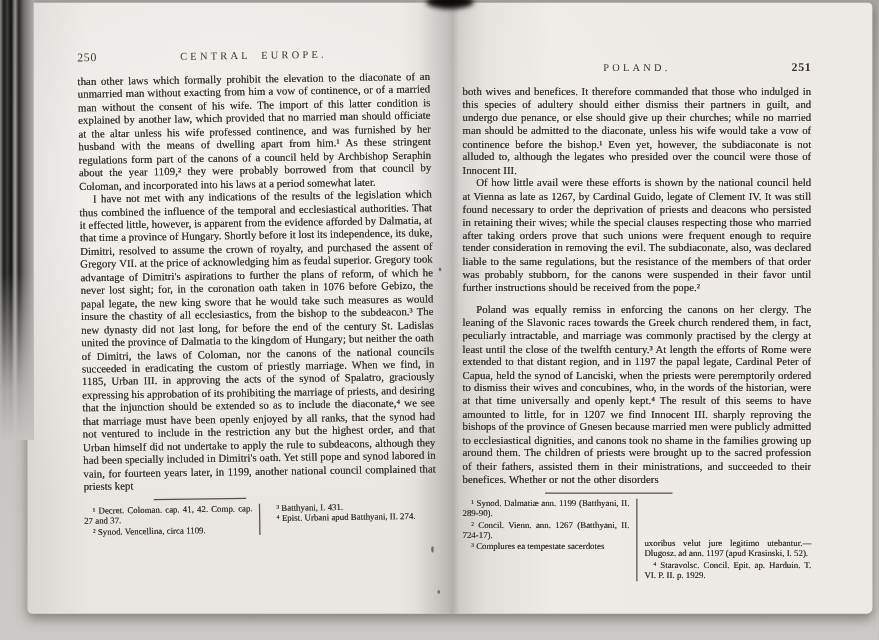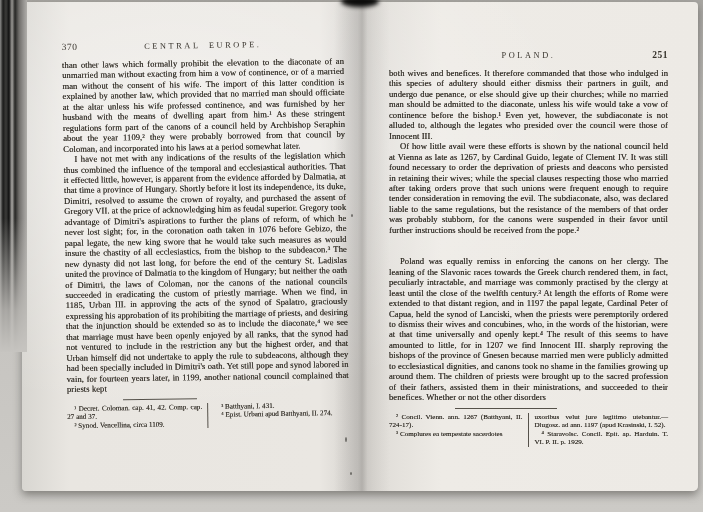--- a/index.html
+++ b/index.html
@@ -31,31 +31,31 @@
     position:absolute;left:341px;top:-4px;width:38px;height:11px;
     background:#0b0b0a;border-radius:50%;filter:blur(2px);
   }
   .speck{position:absolute;width:2px;height:3px;background:#3e3c38;border-radius:50%;opacity:0.65;}
   .speck.s1{left:351px;top:214px;}
   .speck.s2{left:345px;top:437px;height:5px;}
   .speck.s3{left:350px;top:472px;}
 
   .page{position:absolute;}
   .page-left{left:64px;top:40px;width:282px;transform:rotate(-0.85deg);transform-origin:50% 40%;}
-  .page-right{left:389px;top:50px;width:279px;}
+  .page-right{left:370px;top:50px;width:279px;}
 
   .pg-header{display:flex;align-items:baseline;margin-bottom:8px;}
   .pg-num{width:46px;font-size:9.5px;letter-spacing:0.5px;}
   .pg-num.num-right{text-align:right;font-weight:bold;}
   .running-head{flex:1;text-align:center;font-size:8.3px;letter-spacing:2.6px;word-spacing:4px;}
 
   .body p{margin:0;text-align:justify;font-size:8.6px;line-height:10.45px;letter-spacing:0.05px;
     text-shadow:0 0 0.5px rgba(55,51,44,0.85);}
   .body p.indent{text-indent:11px;}
-  .body p.gap{margin-top:21px;}
+  .body p.gap{margin-top:7px;}
 
   .fn-rule{border-top:1px solid #55514a;height:0;margin-top:5px;margin-bottom:4px;}
   .fn-rule.rule-left{width:74px;margin-left:56px;}
   .fn-rule.rule-center{width:102px;margin-left:66px;}
 
   .footnotes{display:flex;font-size:7.1px;line-height:8.5px;}
   .footnotes p{margin:0;text-indent:7px;text-align:justify;text-shadow:0 0 0.4px rgba(55,51,44,0.8);}
   .fn-col{flex:1;}
   .fn-col.first{padding-right:5px;}
   .fn-col.second{border-left:1px solid #55514a;padding-left:6px;}
@@ -67,21 +67,21 @@
   <div class="paper"></div>
   <div class="gutter"></div>
   <div class="edge-strip"></div>
   <div class="top-blob"></div>
   <div class="speck s1"></div>
   <div class="speck s2"></div>
   <div class="speck s3"></div>
 
   <div class="page page-left">
     <div class="pg-header">
-      <span class="pg-num">370</span>
+      <span class="pg-num">250</span>
       <span class="running-head">CENTRAL EUROPE.</span>
       <span class="pg-num num-right"></span>
     </div>
     <div class="body">
       <p>than other laws which formally prohibit the elevation to the diaconate of an unmarried man without exacting from him a vow of continence, or of a married man without the consent of his wife.  The import of this latter condition is explained by another law, which provided that no married man should officiate at the altar unless his wife professed continence, and was furnished by her husband with the means of dwelling apart from him.¹  As these stringent regulations form part of the canons of a council held by Archbishop Seraphin about the year 1109,² they were probably borrowed from that council by Coloman, and incorporated into his laws at a period somewhat later.</p>
       <p class="indent">I have not met with any indications of the results of the legislation which thus combined the influence of the temporal and ecclesiastical authorities.  That it effected little, however, is apparent from the evidence afforded by Dalmatia, at that time a province of Hungary. Shortly before it lost its independence, its duke, Dimitri, resolved to assume the crown of royalty, and purchased the assent of Gregory VII. at the price of acknowledging him as feudal superior.  Gregory took advantage of Dimitri's aspirations to further the plans of reform, of which he never lost sight; for, in the coronation oath taken in 1076 before Gebizo, the papal legate, the new king swore that he would take such measures as would insure the chastity of all ecclesiastics, from the bishop to the subdeacon.³  The new dynasty did not last long, for before the end of the century St. Ladislas united the province of Dalmatia to the kingdom of Hungary; but neither the oath of Dimitri, the laws of Coloman, nor the canons of the national councils succeeded in eradicating the custom of priestly marriage. When we find, in 1185, Urban III. in approving the acts of the synod of Spalatro, graciously expressing his approbation of its prohibiting the marriage of priests, and desiring that the injunction should be extended so as to include the diaconate,⁴ we see that marriage must have been openly enjoyed by all ranks, that the synod had not ventured to include in the restriction any but the highest order, and that Urban himself did not undertake to apply the rule to subdeacons, although they had been specially included in Dimitri's oath.  Yet still pope and synod labored in vain, for fourteen years later, in 1199, another national council complained that priests kept</p>
     </div>
     <div class="fn-rule rule-left"></div>
     <div class="footnotes">
       <div class="fn-col first">
@@ -102,22 +102,23 @@
       <span class="pg-num num-right">251</span>
     </div>
     <div class="body">
       <p>both wives and benefices.  It therefore commanded that those who indulged in this species of adultery should either dismiss their partners in guilt, and undergo due penance, or else should give up their churches; while no married man should be admitted to the diaconate, unless his wife would take a vow of continence before the bishop.¹ Even yet, however, the subdiaconate is not alluded to, although the legates who presided over the council were those of Innocent III.</p>
       <p class="indent">Of how little avail were these efforts is shown by the national council held at Vienna as late as 1267, by Cardinal Guido, legate of Clement IV.  It was still found necessary to order the deprivation of priests and deacons who persisted in retaining their wives; while the special clauses respecting those who married after taking orders prove that such unions were frequent enough to require tender consideration in removing the evil.  The subdiaconate, also, was declared liable to the same regulations, but the resistance of the members of that order was probably stubborn, for the canons were suspended in their favor until further instructions should be received from the pope.²</p>
       <p class="indent gap">Poland was equally remiss in enforcing the canons on her clergy. The leaning of the Slavonic races towards the Greek church rendered them, in fact, peculiarly intractable, and marriage was commonly practised by the clergy at least until the close of the twelfth century.³  At length the efforts of Rome were extended to that distant region, and in 1197 the papal legate, Cardinal Peter of Capua, held the synod of Lanciski, when the priests were peremptorily ordered to dismiss their wives and concubines, who, in the words of the historian, were at that time universally and openly kept.⁴  The result of this seems to have amounted to little, for in 1207 we find Innocent III. sharply reproving the bishops of the province of Gnesen because married men were publicly admitted to ecclesiastical dignities, and canons took no shame in the families growing up around them.  The children of priests were brought up to the sacred profession of their fathers, assisted them in their ministrations, and succeeded to their benefices.  Whether or not the other disorders</p>
     </div>
     <div class="fn-rule rule-center"></div>
     <div class="footnotes">
       <div class="fn-col first">
+        <p>¹ Synod. Dalmatiæ ann. 1199 (Batthyani, II. 289-90).</p>
         <p>² Concil. Vienn. ann. 1267 (Batthyani, II. 724-17).</p>
         <p>³ Complures ea tempestate sacerdotes</p>
       </div>
       <div class="fn-col second">
-        <p style="text-indent:0;">uxoribus velut jure legitimo utebantur.—Dlugosz. ad ann. 1197 (apud Krasinski, I. 52).</p>
+        <p style="text-indent:0;margin-top:32px;">uxoribus velut jure legitimo utebantur.—Dlugosz. ad ann. 1197 (apud Krasinski, I. 52).</p>
         <p>⁴ Staravolsc. Concil. Epit. ap. Harduin. T. VI. P. II. p. 1929.</p>
       </div>
     </div>
   </div>
 </div>
 
 </body></html>

